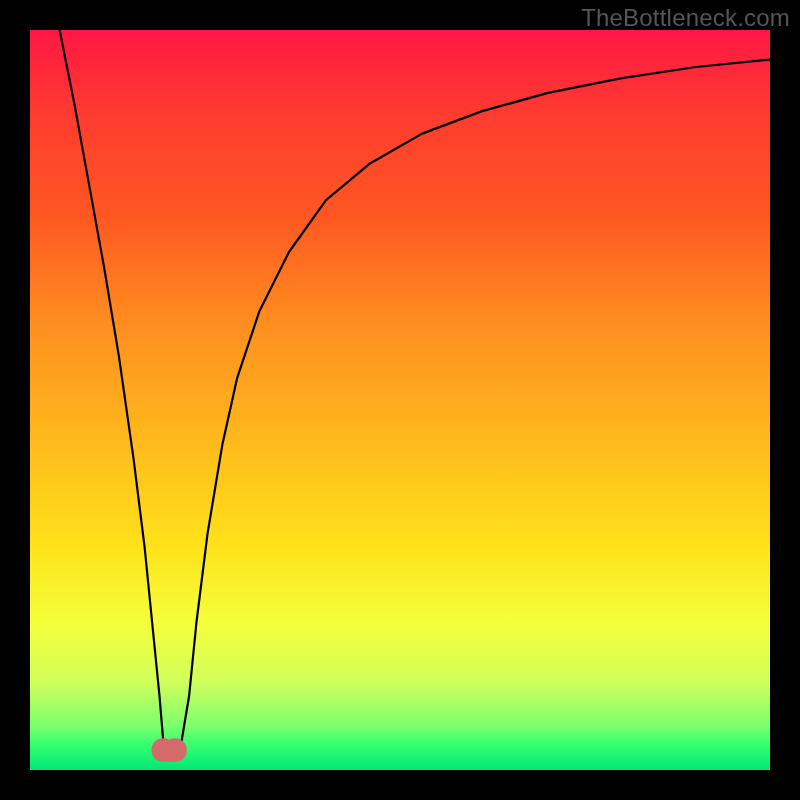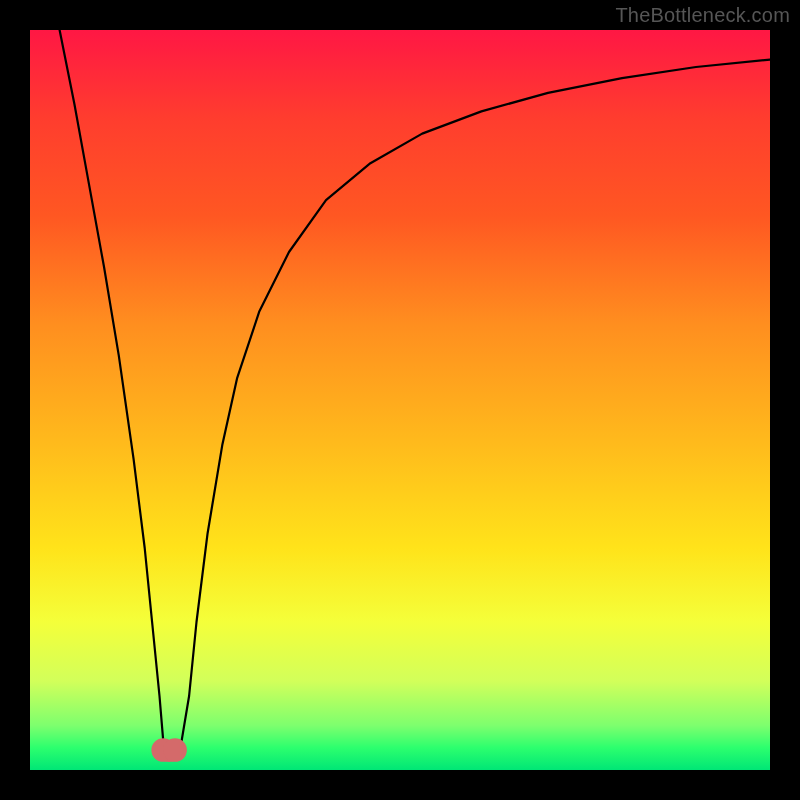--- a/index.html
+++ b/index.html
@@ -47,21 +47,21 @@
     position: absolute;
     inset: 0;
     width: 740px;
     height: 740px;
   }
   .watermark {
     position: absolute;
     top: 4px;
     right: 10px;
     color: #565656;
-    font-size: 20px;
+    font-size: 24px;
     letter-spacing: 0.2px;
     font-weight: 400;
   }
 </style>
 </head>
 <body>
 
 <div class="frame">
 
   <div class="watermark">TheBottleneck.com</div>

